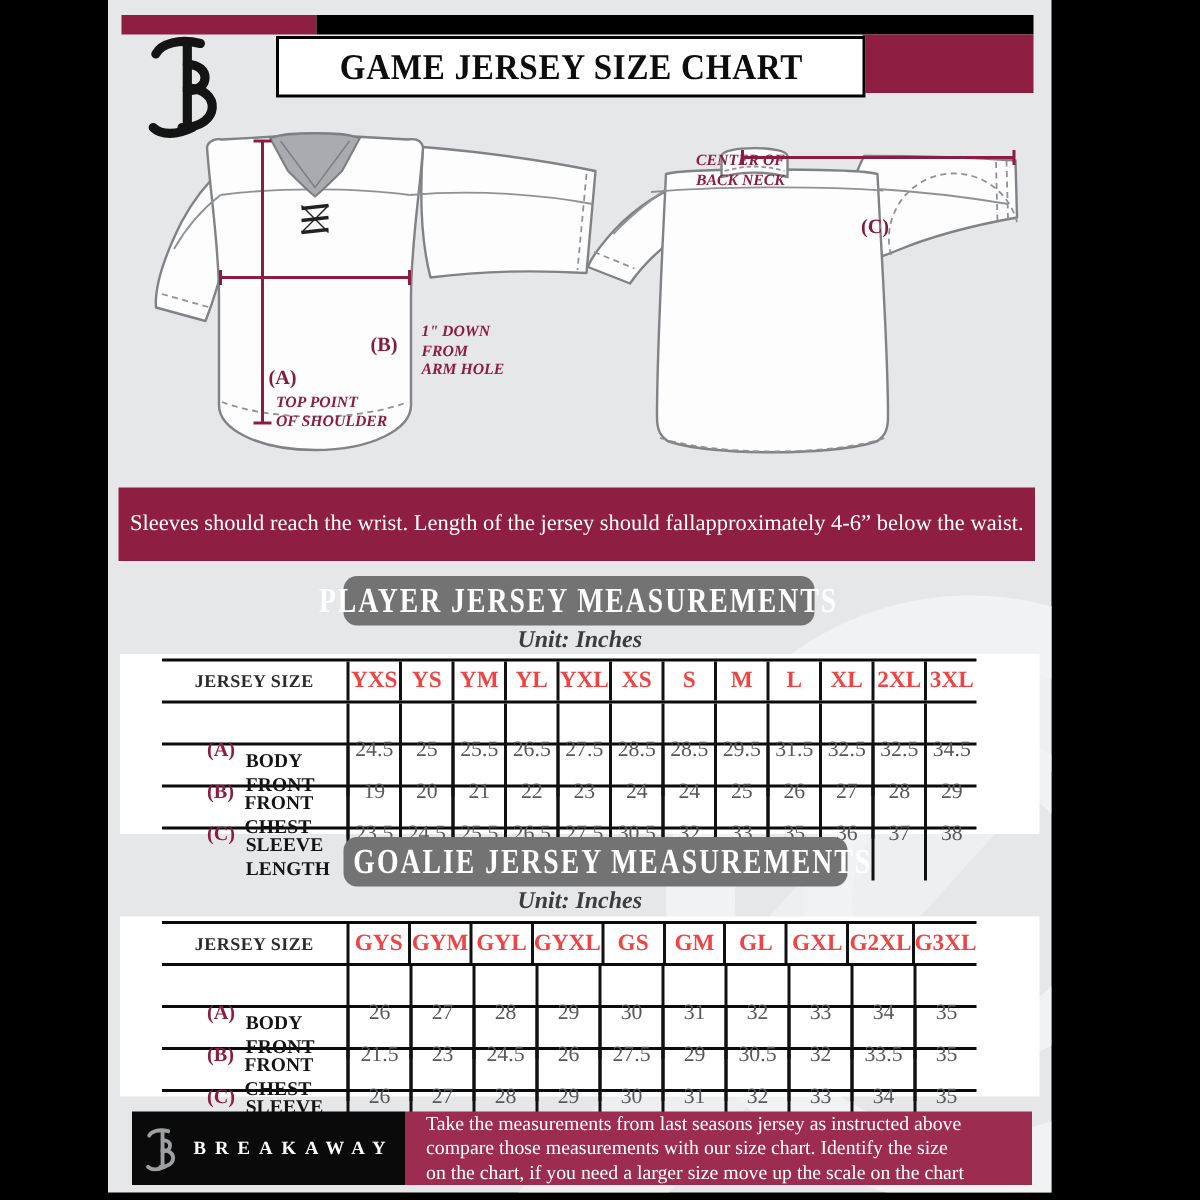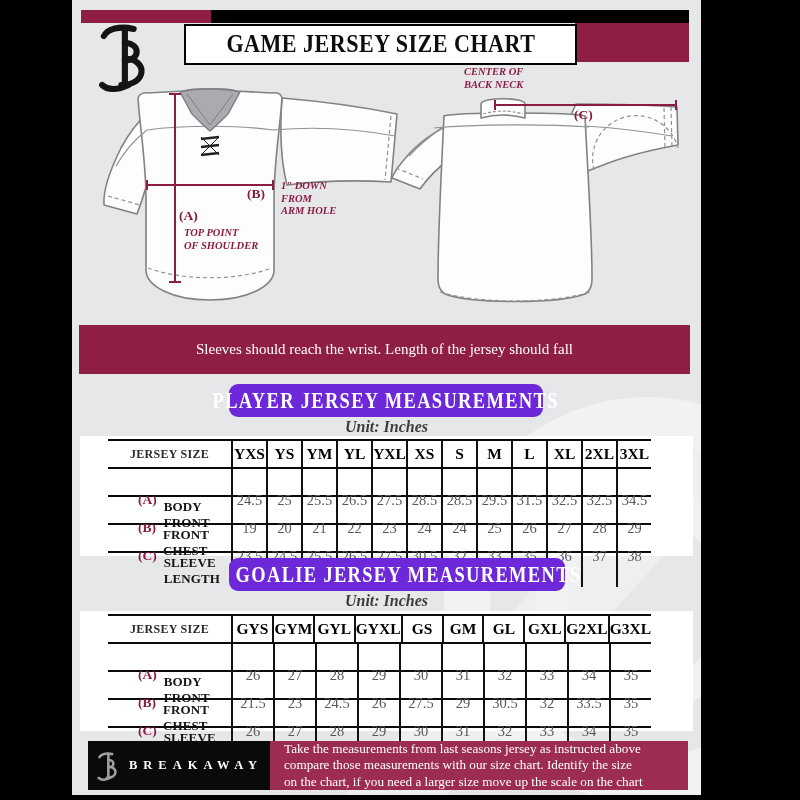--- a/index.html
+++ b/index.html
@@ -15,48 +15,48 @@
   .title-box{left:112px;top:24px;width:389px;height:37px;background:#fff;border:2px solid #000;
              display:flex;align-items:center;justify-content:center;z-index:3;}
   .title-box span{font-size:23px;font-weight:800;color:#0d0d0d;letter-spacing:.5px;
                   display:inline-block;transform:scale(.96,1.05);white-space:nowrap;}
   .maroon-block{left:503px;top:23px;width:114px;height:39px;background:#8e1e42;z-index:2;}
   .logo{left:16px;top:22px;width:72px;height:70px;z-index:3;}
 
   
   .diag-svg{left:0;top:60px;z-index:2;}
   .anno{color:#8c1d42;font-style:italic;font-weight:700;font-size:10.5px;line-height:12.5px;
-        z-index:4;white-space:nowrap;}
+        z-index:4;white-space:nowrap;margin-top:36px;}
   .tag{color:#841a3c;font-weight:800;font-size:13.5px;font-style:normal;z-index:4;}
 
   
   .notice{left:7px;top:325px;width:611px;height:49px;background:#8e1e42;color:#fff;
           display:flex;flex-direction:row;align-items:center;justify-content:center;
           font-size:15px;font-weight:500;line-height:21px;z-index:3;text-align:center;}
 
   
-  .sec-banner{left:157px;width:314px;height:33px;background:#6d28d9;border-radius:9px;
+  .sec-banner{left:157px;width:314px;height:33px;background:#737373;border-radius:9px;
               display:flex;align-items:center;justify-content:center;z-index:3;}
   .sec-banner span{color:#fff;font-size:21px;font-weight:800;letter-spacing:1.5px;white-space:nowrap;
                    display:inline-block;transform:scale(.88,1.12);}
   .unit{left:0;width:629px;text-align:center;color:#3d3d3f;font-size:16px;font-weight:700;
         font-style:italic;z-index:3;}
 
   
   .panel{left:8px;width:613px;background:#fff;padding:3px 0;z-index:2;}
   .mtable{margin-left:28px;width:543px;}
   .trow{display:grid;height:26px;align-items:stretch;border-top:2.5px solid #0b0b0b;}
   .trow.p{grid-template-columns:123px repeat(12,1fr);}
   .trow.g{grid-template-columns:123px repeat(10,1fr);}
   .trow.last{border-bottom:2.5px solid #0b0b0b;}
   .c{border-left:2px solid #111;display:flex;align-items:center;justify-content:center;}
   .c.lab{border-left:none;justify-content:flex-start;padding-left:30px;gap:7px;}
   .c.corner{border-left:none;justify-content:center;padding-left:0;}
   .hdr-label{font-size:12px;font-weight:700;color:#2b2b2b;letter-spacing:.3px;}
-  .c.hdr{font-size:15.5px;font-weight:800;color:#000000;}
+  .c.hdr{font-size:15.5px;font-weight:800;color:#ef4444;}
   .c.val{font-size:14.5px;font-weight:500;color:#57585a;}
   .row-tag{color:#8c1d42;font-weight:800;font-size:13.5px;}
   .row-lbl{color:#141414;font-weight:700;font-size:13px;letter-spacing:.1px;margin-top:30px;}
 
   
   .foot-black{left:16px;top:741px;width:182px;height:49px;background:#0a0a0a;display:flex;
               align-items:center;justify-content:center;gap:8px;z-index:3;}
   .foot-brand{color:#fff;font-size:12.5px;font-weight:800;letter-spacing:6px;}
   .foot-maroon{left:198px;top:741px;width:418px;height:49px;background:#9c2d51;color:#fff;
                font-size:13.2px;font-weight:500;line-height:16.2px;padding:0;z-index:3;
@@ -167,20 +167,21 @@
       <div>ARM HOLE</div>
     </div>
     <div class="abs anno tag" style="left:502px;top:109px;">(C)</div>
     <div class="abs anno" style="left:392px;top:66px;">
       <div>CENTER OF</div>
       <div>BACK NECK</div>
     </div>
 
     <div class="abs notice">
       <div>Sleeves should reach the wrist. Length of the jersey should fall</div>
+      <div>approximately 4-6” below the waist.</div>
     </div>
 
     <div class="abs sec-banner" style="top:384px;">
       <span>PLAYER JERSEY MEASUREMENTS</span>
     </div>
     <div class="abs unit" style="top:418px;">Unit: Inches</div>
 
     <div class="abs panel" style="top:436px;">
       <div class="mtable">
         <div class="trow p">

